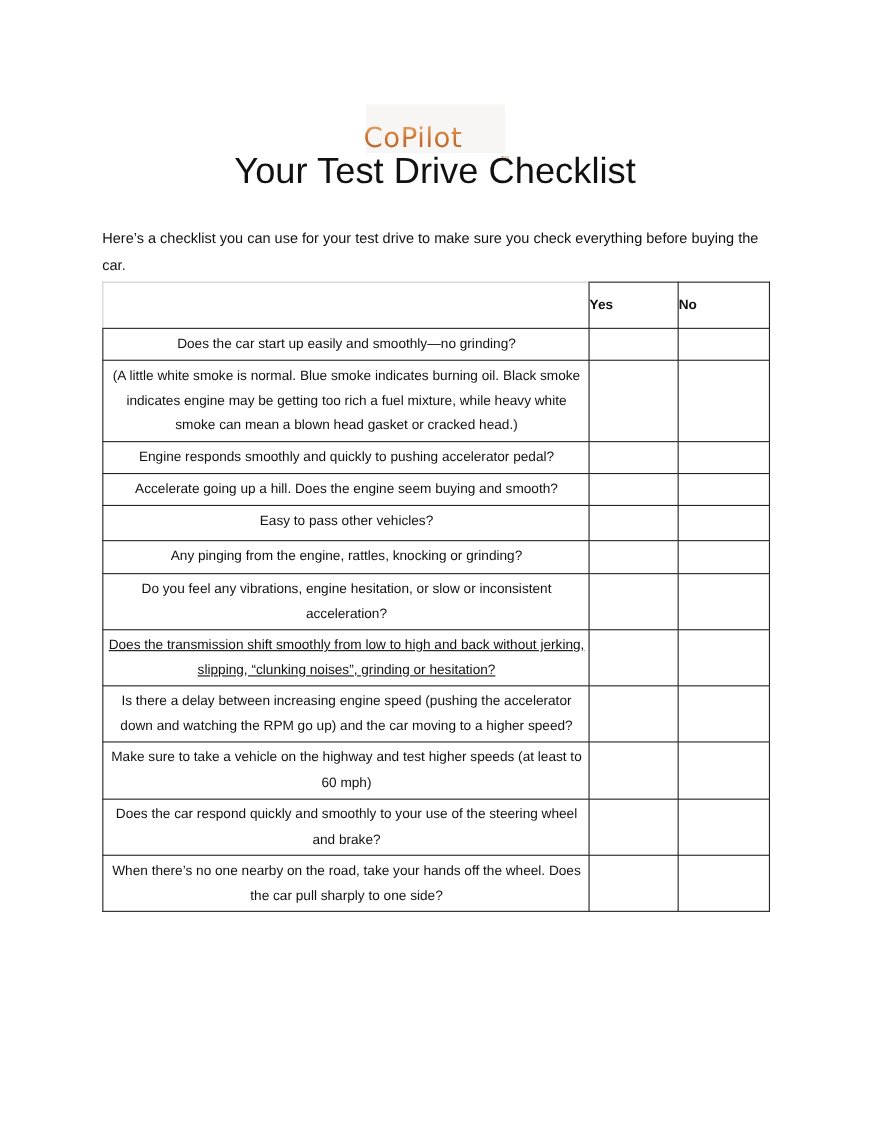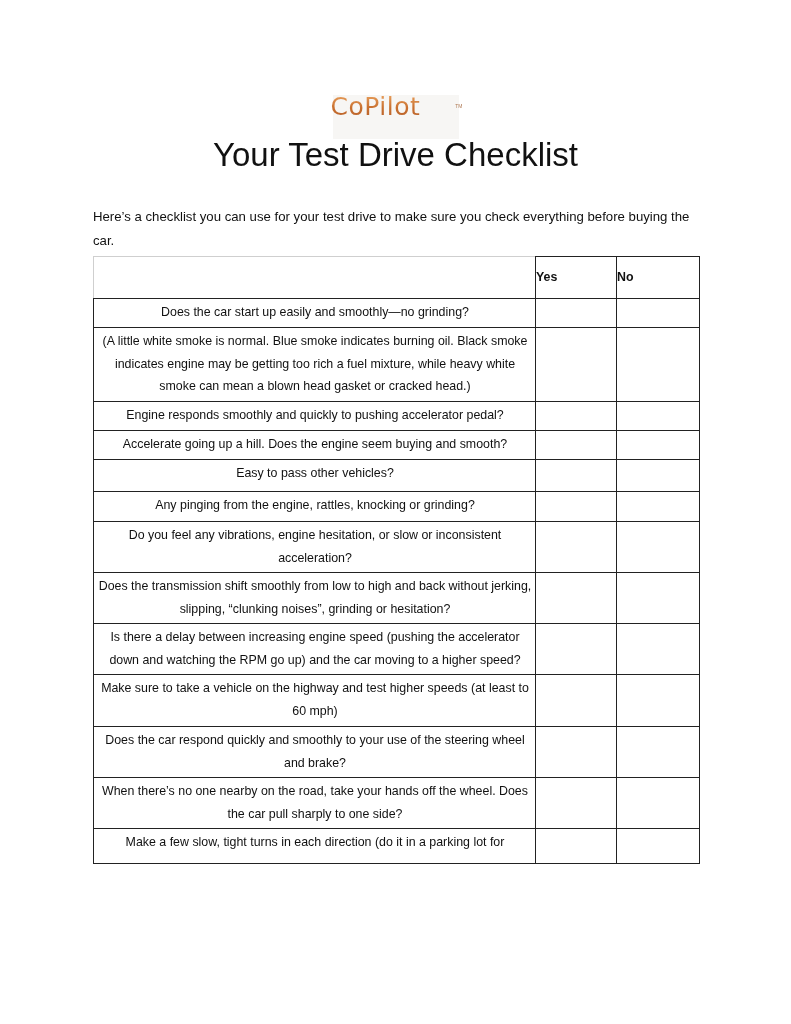--- a/index.html
+++ b/index.html
@@ -16,21 +16,21 @@
       color: #111111;
     }
     .logo {
       position: absolute;
       left: 333px;
       top: 95px;
       width: 126px;
       height: 44px;
       background: #f7f6f4;
       display: flex;
-      align-items: flex-start;
+      align-items: flex-end;
       justify-content: center;
       gap: 34px;
     }
     .logo-text {
       font-family: "DejaVu Sans", sans-serif;
       font-size: 25px;
       font-weight: 400;
       letter-spacing: 0.5px;
       background: linear-gradient(180deg, #e9a15e 0%, #c9702f 55%, #b8612a 100%);
       -webkit-background-clip: text;
@@ -165,21 +165,21 @@
       <tr style="height: 30px;">
         <td class="q">Any pinging from the engine, rattles, knocking or grinding?</td>
         <td class="box"></td>
         <td class="box"></td>
       </tr>
       <tr style="height: 51px;">
         <td class="q">Do you feel any vibrations, engine hesitation, or slow or inconsistent acceleration?</td>
         <td class="box"></td>
         <td class="box"></td>
       </tr>
-      <tr style="height: 51px;">
+      <tr style="height: 51px; text-decoration: underline;">
         <td class="q">Does the transmission shift smoothly from low to high and back without jerking, slipping, “clunking noises”, grinding or hesitation?</td>
         <td class="box"></td>
         <td class="box"></td>
       </tr>
       <tr style="height: 51px;">
         <td class="q">Is there a delay between increasing engine speed (pushing the accelerator down and watching the RPM go up) and the car moving to a higher speed?</td>
         <td class="box"></td>
         <td class="box"></td>
       </tr>
       <tr style="height: 52px;">
@@ -190,19 +190,14 @@
       <tr style="height: 51px;">
         <td class="q">Does the car respond quickly and smoothly to your use of the steering wheel and brake?</td>
         <td class="box"></td>
         <td class="box"></td>
       </tr>
       <tr style="height: 51px;">
         <td class="q">When there’s no one nearby on the road, take your hands off the wheel. Does the car pull sharply to one side?</td>
         <td class="box"></td>
         <td class="box"></td>
       </tr>
-      <tr style="height: 35px;">
-        <td class="q">Make a few slow, tight turns in each direction (do it in a parking lot for</td>
-        <td class="box"></td>
-        <td class="box"></td>
-      </tr>
     </tbody>
 </table>
 
 </body></html>

